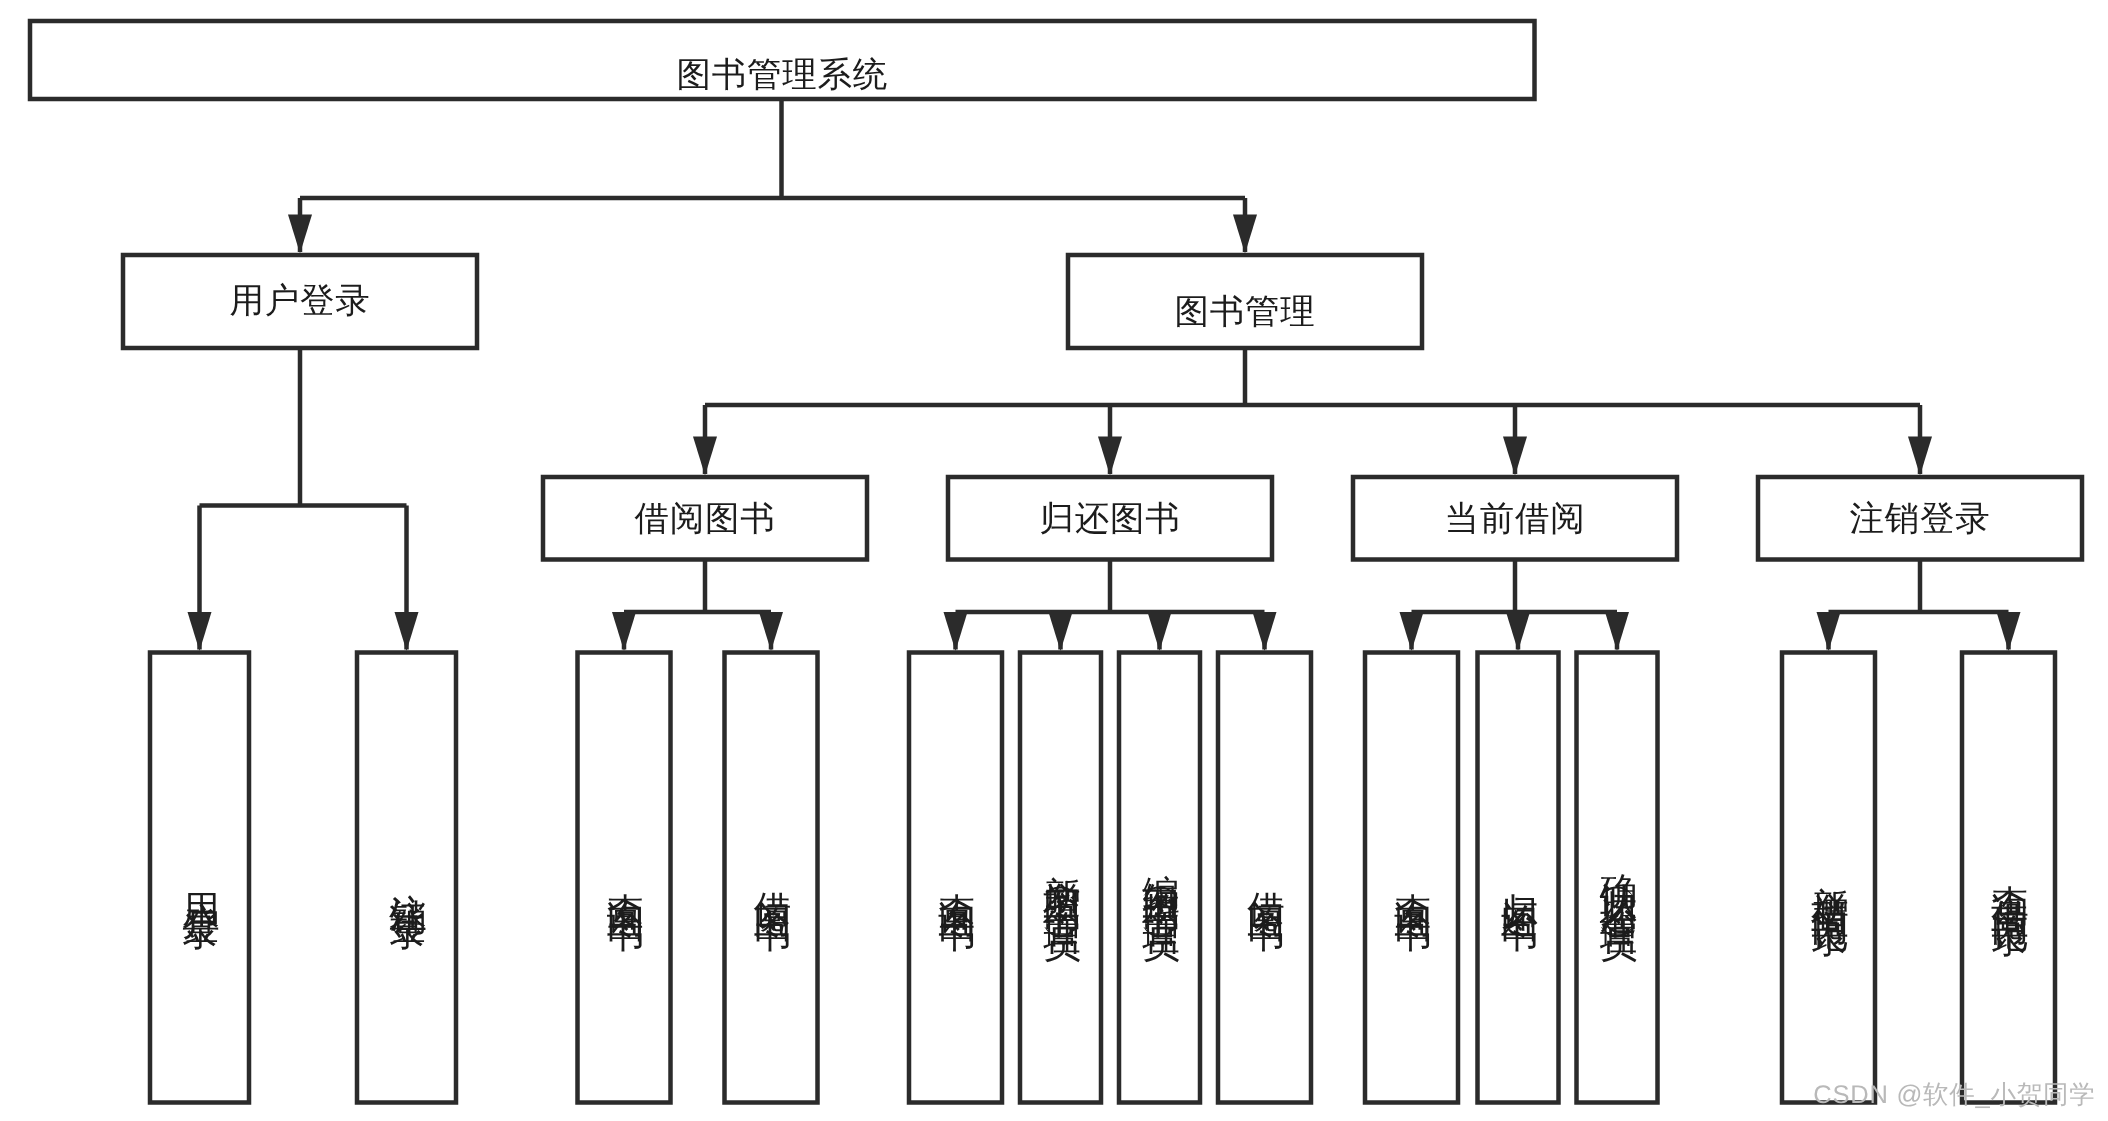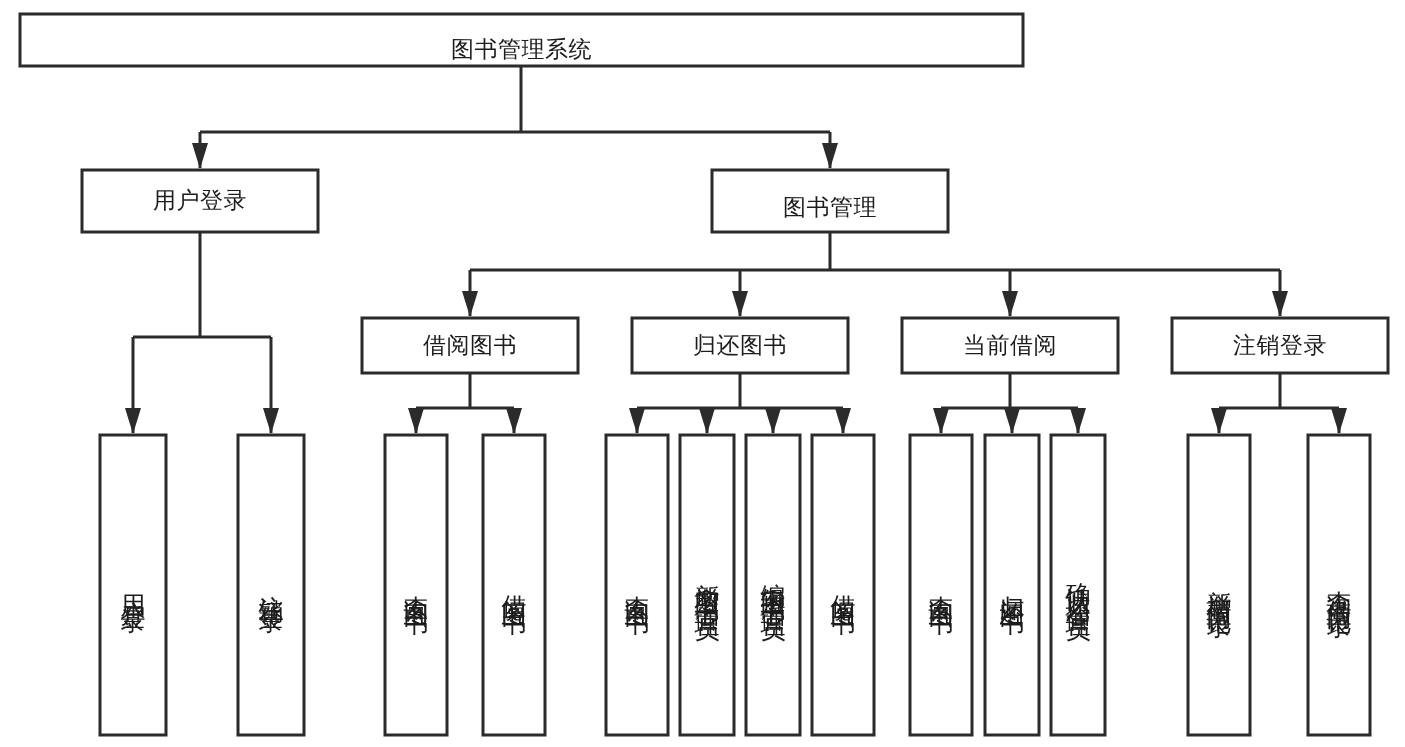--- a/index.html
+++ b/index.html
@@ -175,14 +175,15 @@
       <div class="node-label vert" style="left: 680px; top: 435px; width: 54px; height: 300px;">新增图书（管理员）</div>
       <div class="node-label vert" style="left: 746px; top: 435px; width: 54px; height: 300px;">编辑图书（管理员）</div>
       <div class="node-label vert" style="left: 812px; top: 435px; width: 62px; height: 300px;">借阅图书</div>
       <div class="node-label vert" style="left: 910px; top: 435px; width: 62px; height: 300px;">查询图书</div>
       <div class="node-label vert" style="left: 985px; top: 435px; width: 54px; height: 300px;">归还图书</div>
       <div class="node-label vert" style="left: 1051px; top: 435px; width: 54px; height: 300px;">确认归还（管理员）</div>
       <div class="node-label vert" style="left: 1188px; top: 435px; width: 62px; height: 300px;">新增借阅记录</div>
       <div class="node-label vert" style="left: 1308px; top: 435px; width: 62px; height: 300px;">查询借阅记录</div>
     </div>
 
+  <div class="watermark">CSDN @软件_小贺同学</div>
 
 </div>
 
 </body></html>

